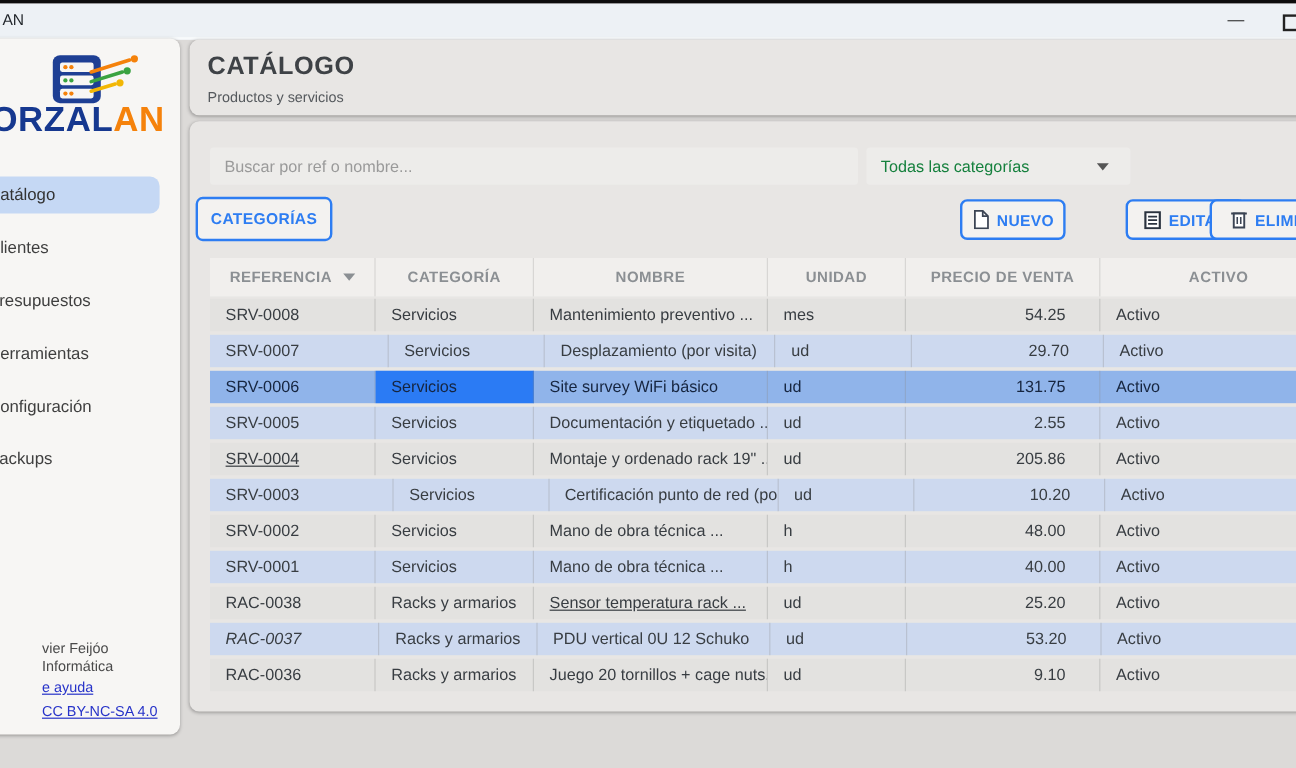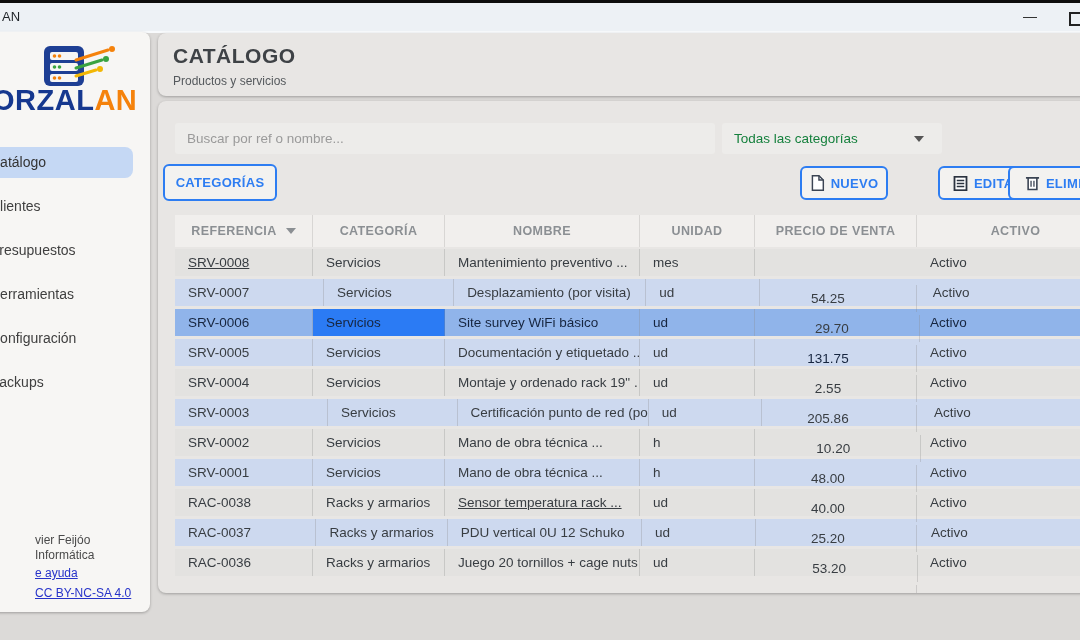--- a/index.html
+++ b/index.html
@@ -58,21 +58,21 @@
   .th{box-sizing:border-box;height:32px;display:flex;align-items:center;justify-content:center;gap:9px;font-size:12.5px;font-weight:bold;color:#8b8f93;letter-spacing:.4px;border-right:1px solid #d8d6d4;cursor:pointer;}
   .sort-desc{width:0;height:0;border-left:5px solid transparent;border-right:5px solid transparent;border-top:6px solid #8b8f93;}
   .tbody{position:absolute;left:0;top:34px;width:940px;}
   .tr{display:flex;height:27px;margin-bottom:3px;cursor:pointer;}
   .tr.gray{background:#e3e2e0;}
   .tr.blue{background:#cdd9ef;}
   .tr.selected{background:#90b4ea;}
   .td{box-sizing:border-box;height:27px;line-height:27px;font-size:13.5px;color:#383d42;border-right:1px solid rgba(140,140,140,.30);white-space:nowrap;overflow:hidden;padding:0 8px 0 13px;}
   .tr.selected .td{color:#16253f;}
   .td.focused{background:#2b7bf4;color:#0f2038;}
-  .td.num{text-align:center;padding-right:28px;margin-top:36px;}
+  .td.num{text-align:right;padding-right:28px;}
 </style>
 </head>
 <body>
 
 <div id="app">
 
   <div class="top-strip"></div>
 
   <div class="titlebar">
     <span class="title-frag">AN</span>
@@ -195,21 +195,21 @@
           </div>
           <div class="th" style="width: 162px;">
             <span>PRECIO DE VENTA</span>
           </div>
           <div class="th" style="width: 198px;">
             <span>ACTIVO</span>
           </div>
         </div>
       <div class="tbody">
           <div class="tr gray">
-            <div class="td" style="width: 138px; text-decoration: underline;">SRV-0008</div>
+            <div class="td" style="width: 138px;">SRV-0008</div>
             <div class="td" style="width: 132px;">Servicios</div>
             <div class="td" style="width: 195px;">Mantenimiento preventivo ...</div>
             <div class="td" style="width: 115px;">mes</div>
             <div class="td num" style="width: 162px;">54.25</div>
             <div class="td" style="width: 198px;">Activo</div>
           </div>
           <div class="tr blue">
             <div class="td" style="width: 151px;">SRV-0007</div>
             <div class="td" style="width: 132px;">Servicios</div>
             <div class="td" style="width: 195px;">Desplazamiento (por visita)</div>
@@ -227,21 +227,21 @@
           </div>
           <div class="tr blue">
             <div class="td" style="width: 138px;">SRV-0005</div>
             <div class="td" style="width: 132px;">Servicios</div>
             <div class="td" style="width: 195px;">Documentación y etiquetado ...</div>
             <div class="td" style="width: 115px;">ud</div>
             <div class="td num" style="width: 162px;">2.55</div>
             <div class="td" style="width: 198px;">Activo</div>
           </div>
           <div class="tr gray">
-            <div class="td" style="width: 138px;">SRV-0004</div>
+            <div class="td" style="width: 138px; text-decoration: underline;">SRV-0004</div>
             <div class="td" style="width: 132px;">Servicios</div>
             <div class="td" style="width: 195px;">Montaje y ordenado rack 19" ...</div>
             <div class="td" style="width: 115px;">ud</div>
             <div class="td num" style="width: 162px;">205.86</div>
             <div class="td" style="width: 198px;">Activo</div>
           </div>
           <div class="tr blue">
             <div class="td" style="width: 156px;">SRV-0003</div>
             <div class="td" style="width: 132px;">Servicios</div>
             <div class="td" style="width: 195px;">Certificación punto de red (por...</div>
@@ -267,21 +267,21 @@
           </div>
           <div class="tr gray">
             <div class="td" style="width: 138px;">RAC-0038</div>
             <div class="td" style="width: 132px;">Racks y armarios</div>
             <div class="td" style="width: 195px; text-decoration: underline;">Sensor temperatura rack ...</div>
             <div class="td" style="width: 115px;">ud</div>
             <div class="td num" style="width: 162px;">25.20</div>
             <div class="td" style="width: 198px;">Activo</div>
           </div>
           <div class="tr blue">
-            <div class="td" style="width: 142px;">RAC-0037</div>
+            <div class="td" style="width: 142px; font-style: italic;">RAC-0037</div>
             <div class="td" style="width: 132px;">Racks y armarios</div>
             <div class="td" style="width: 195px;">PDU vertical 0U 12 Schuko</div>
             <div class="td" style="width: 115px;">ud</div>
             <div class="td num" style="width: 162px;">53.20</div>
             <div class="td" style="width: 198px;">Activo</div>
           </div>
           <div class="tr gray">
             <div class="td" style="width: 138px;">RAC-0036</div>
             <div class="td" style="width: 132px;">Racks y armarios</div>
             <div class="td" style="width: 195px;">Juego 20 tornillos + cage nuts...</div>

